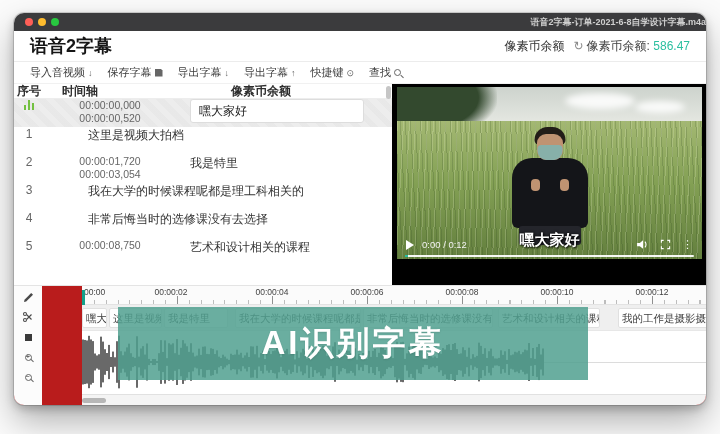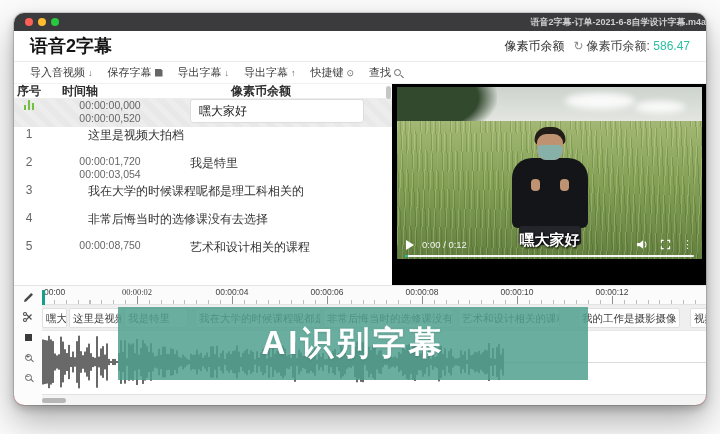--- a/index.html
+++ b/index.html
@@ -97,21 +97,21 @@
   .play-btn { width:0; height:0; border-left:8px solid #fff; border-top:5px solid transparent;
     border-bottom:5px solid transparent; cursor:pointer; }
   .v-time { font-size:9.5px; margin-left:8px; color:#f2f2f2; white-space:nowrap; }
   .v-right { margin-left:auto; display:flex; align-items:center; gap:11px; }
   .kebab { font-size:11px; line-height:11px; cursor:pointer; }
   .v-progress { position:absolute; left:8px; right:8px; bottom:2px; height:2.5px;
     background:rgba(255,255,255,.95); border-radius:1px; }
   .v-progress .played { position:absolute; left:0; top:0; bottom:0; width:3px; background:#2abf9f; }
 
   
-  .timeline { height:120px; display:flex; border-top:1px solid #e4e4e4; background:#b91c1c; }
+  .timeline { height:120px; display:flex; border-top:1px solid #e4e4e4; background:#b91c1c;gap:40px; }
   .tools-col { width:28px; flex:none; display:flex; flex-direction:column; align-items:center;
     padding-top:5px; gap:8px; background:#fcfcfc; }
   .tool { width:12px; height:12px; display:flex; align-items:center; justify-content:center; cursor:pointer; }
   .tool-block i { width:7px; height:7px; background:#3a3a3a; display:block; }
   .tl-content { flex:1; position:relative; overflow:hidden; }
   .ruler { height:19px; position:relative; border-bottom:1px solid #e3e3e3; background:#fbfbfb; }
   .ruler-labels { position:absolute; left:0; top:1px; right:0; height:9px; font-size:8.5px; color:#3f3f3f; }
   .ruler-labels span { position:absolute; white-space:nowrap; }
   .ticks { position:absolute; left:0; right:0; bottom:0; height:8px;
     background:
@@ -320,21 +320,21 @@
         <span class="tool tool-zoom-out">
           <span class="lens">
             <b>−</b>
           </span>
         </span>
       </div>
     <div class="tl-content">
       <div class="ruler">
         <div class="ruler-labels" id="rulerLabels">
             <span style="left: 2px;">00:00</span>
-            <span style="left: 95px; transform: translateX(-50%); font-family: Liberation Serif, serif;">00:00:02</span>
+            <span style="left: 89px; transform: translateX(-50%);">00:00:02</span>
             <span style="left: 190px; transform: translateX(-50%);">00:00:04</span>
             <span style="left: 285px; transform: translateX(-50%);">00:00:06</span>
             <span style="left: 380px; transform: translateX(-50%);">00:00:08</span>
             <span style="left: 475px; transform: translateX(-50%);">00:00:10</span>
             <span style="left: 570px; transform: translateX(-50%);">00:00:12</span>
           </div>
         <div class="ticks"></div>
         <div class="playhead"></div>
       </div>
       <div class="blocks-row" id="blocksRow">

